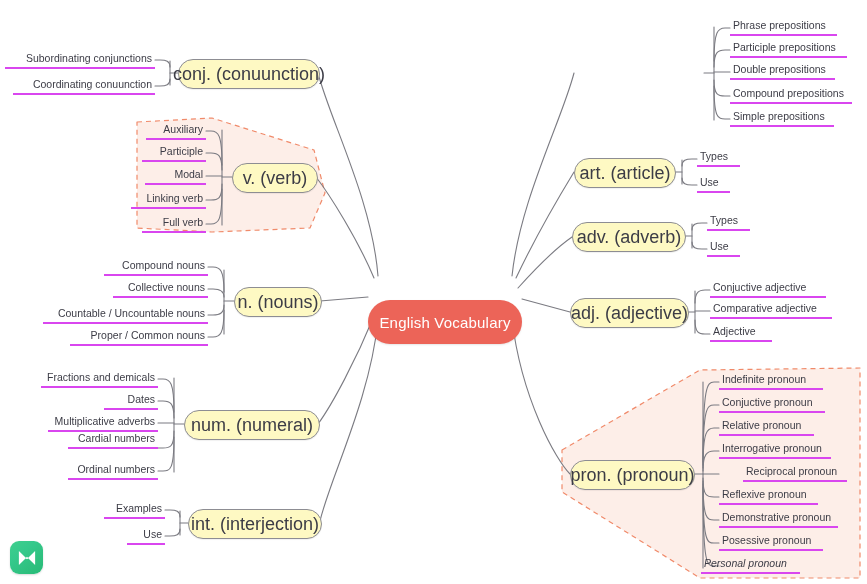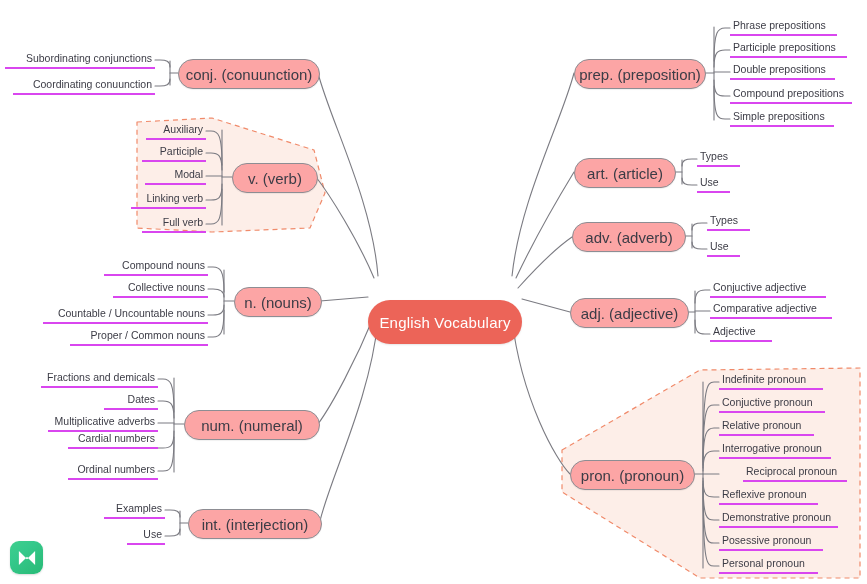--- a/index.html
+++ b/index.html
@@ -20,24 +20,24 @@
     background:#ec6458;color:#ffffff;
     border-radius:22px;
     font-size:15px;letter-spacing:.2px;
     box-shadow:0 1px 2px rgba(0,0,0,.10);
   }
 
   
   .topic{
     position:absolute;z-index:3;
     display:flex;align-items:center;justify-content:center;
-    background:#fca5a5;
+    background:#fef9c3;
     border:1px solid #8d8d93;
     border-radius:16px;
-    font-size:15px;
+    font-size:18px;
     color:#3c3c46;
     white-space:nowrap;
     box-shadow:0 1px 1px rgba(0,0,0,.06);
   }
 
   
   .leaf{
     position:absolute;z-index:3;
     font-size:10.5px;
     color:#3c3c46;
@@ -162,21 +162,20 @@
   <div class="topic" style="left:178px;top:59px;width:140px;height:28px;">conj. (conuunction)</div>
 
   <div class="topic" style="left:232px;top:163px;width:84px;height:28px;">v. (verb)</div>
 
   <div class="topic" style="left:234px;top:287px;width:86px;height:28px;">n. (nouns)</div>
 
   <div class="topic" style="left:184px;top:410px;width:134px;height:28px;">num. (numeral)</div>
 
   <div class="topic" style="left:188px;top:509px;width:132px;height:28px;">int. (interjection)</div>
 
-  <div class="topic" style="left:574px;top:59px;width:130px;height:28px;">prep. (preposition)</div>
 
   <div class="topic" style="left:574px;top:158px;width:100px;height:28px;">art. (article)</div>
 
   <div class="topic" style="left:572px;top:222px;width:112px;height:28px;">adv. (adverb)</div>
 
   <div class="topic" style="left:570px;top:298px;width:117px;height:28px;">adj. (adjective)</div>
 
   <div class="topic" style="left:570px;top:460px;width:123px;height:28px;">pron. (pronoun)</div>
 
   <div class="leaf l" style="left:5px;top:52px;width:150px;">Subordinating conjunctions</div>
@@ -219,21 +218,21 @@
   <div class="leaf r" style="left:710px;top:325px;width:62px;">Adjective</div>
 
   <div class="leaf r" style="left:719px;top:373px;width:104px;">Indefinite pronoun</div>
   <div class="leaf r" style="left:719px;top:396px;width:106px;">Conjuctive pronoun</div>
   <div class="leaf r" style="left:719px;top:419px;width:95px;">Relative pronoun</div>
   <div class="leaf r" style="left:719px;top:442px;width:112px;">Interrogative pronoun</div>
   <div class="leaf r" style="left:719px;top:465px;width:104px;margin-left:24px;">Reciprocal pronoun</div>
   <div class="leaf r" style="left:719px;top:488px;width:99px;">Reflexive pronoun</div>
   <div class="leaf r" style="left:719px;top:511px;width:119px;">Demonstrative pronoun</div>
   <div class="leaf r" style="left:719px;top:534px;width:104px;">Posessive pronoun</div>
-  <div class="leaf r" style="left:719px;top:557px;width:99px;">Personal pronoun</div>
+  <div class="leaf r" style="left:701px;top:557px;width:99px;font-style:italic;">Personal pronoun</div>
 
   <div class="brand">
     <div class="brand-mark">
       <svg width="22" height="22" viewBox="0 0 24 24" aria-hidden="true">
         <path d="M3.2 4.6 L3.2 19.4 L10.8 12 Z M20.8 4.6 L20.8 19.4 L13.2 12 Z
                  M10.8 12 L13.2 12 L12 13.2 Z" fill="#ffffff"></path>
         <path d="M3.2 4.6 L12 13.3 L20.8 4.6 L20.8 19.4 L12 10.7 L3.2 19.4 Z" fill="#ffffff"></path>
       </svg>
     </div>
   </div>

